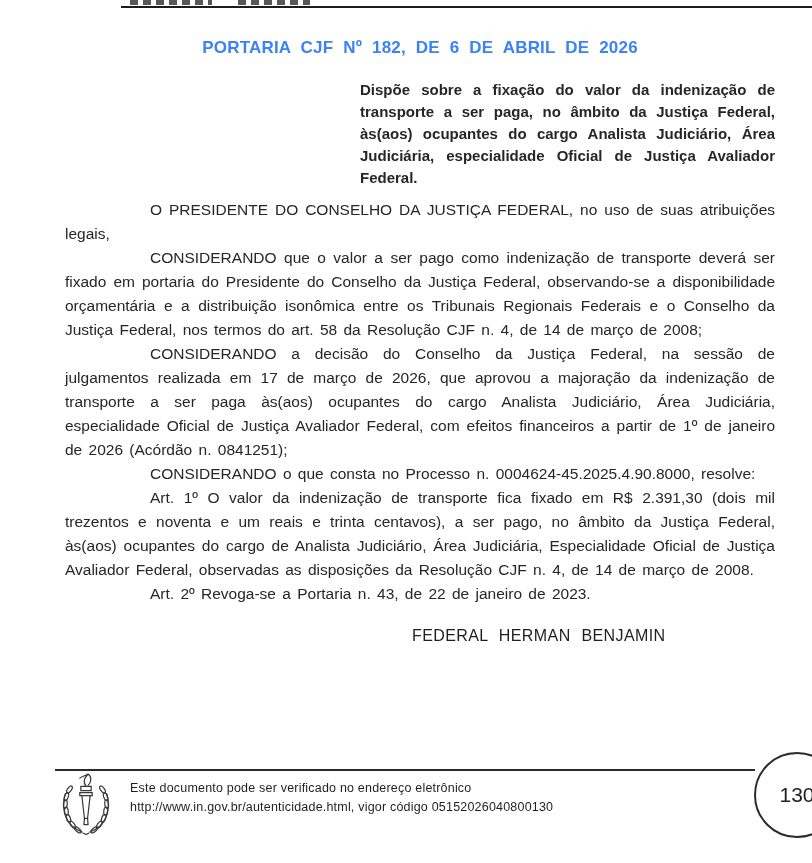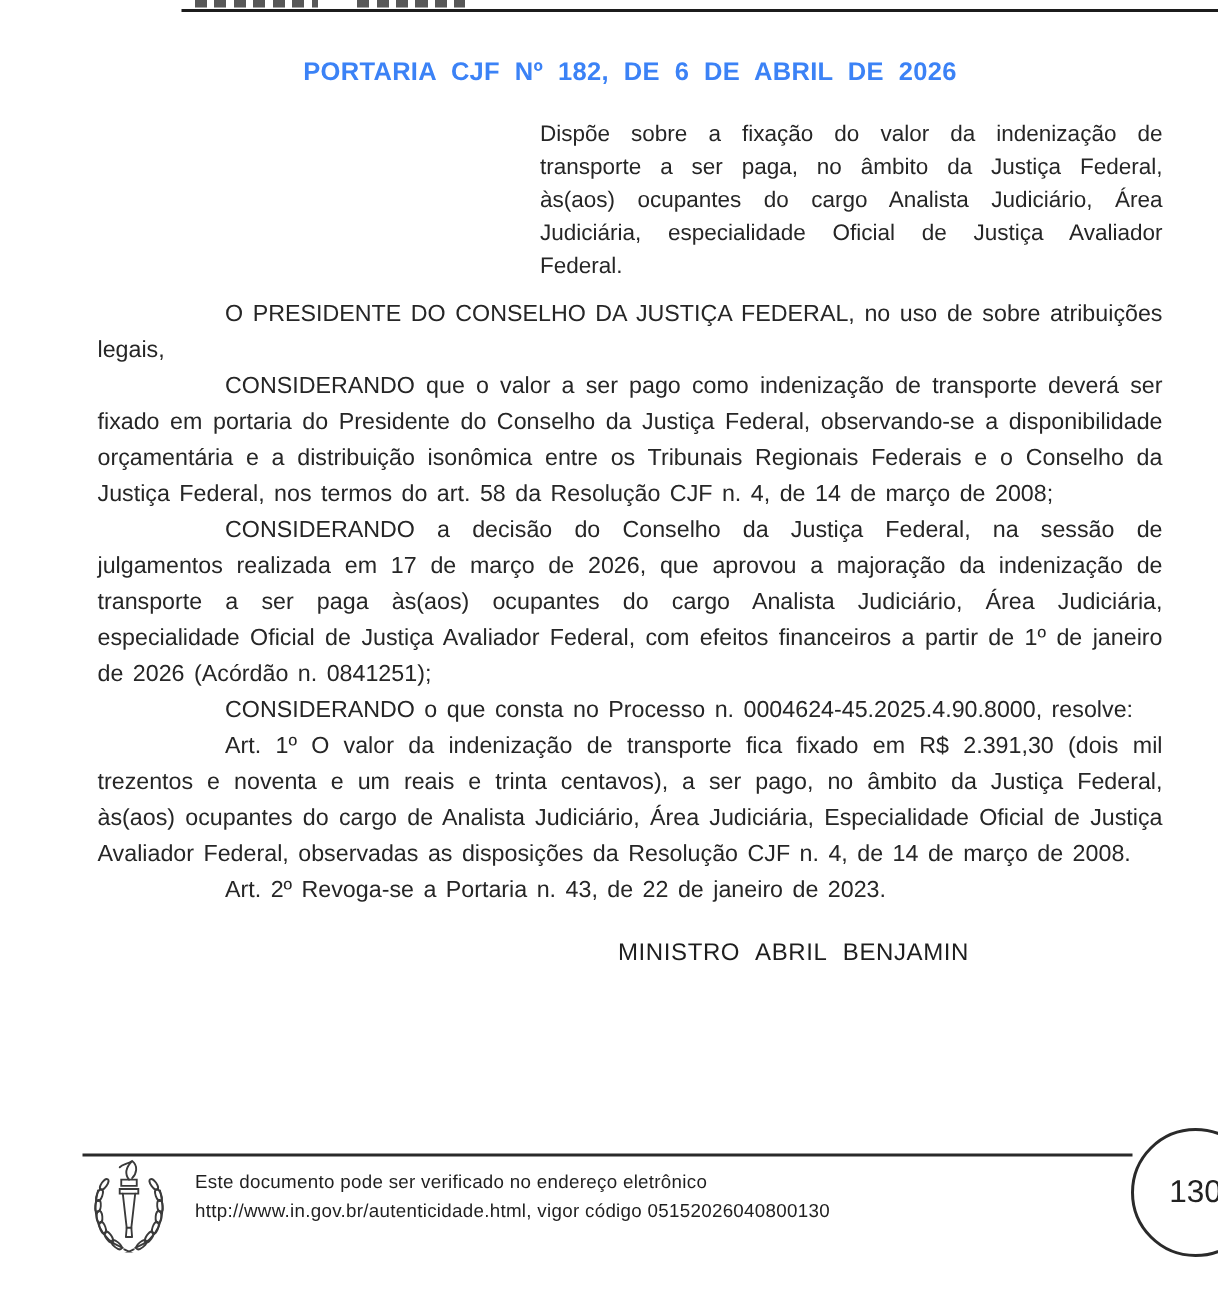--- a/index.html
+++ b/index.html
@@ -30,20 +30,21 @@
     color:#3b82f6;
   }
 
   .ementa {
     margin:21px 0 9px 295px;
     width:415px;
     text-align:justify;
     font-size:15px;
     line-height:22px;
     word-spacing:2px;
+    font-weight:bold;
   }
 
   .bodytext p {
     margin:0;
     text-align:justify;
     text-indent:85px;
     font-size:15.5px;
     line-height:24px;
     word-spacing:2px;
   }
@@ -85,29 +86,29 @@
 <div class="top-frag frag-a"></div>
 <div class="top-frag frag-b"></div>
 <div class="top-rule"></div>
 
 <div class="doc">
   <div class="title">PORTARIA CJF Nº 182, DE 6 DE ABRIL DE 2026</div>
 
   <div class="ementa">Dispõe sobre a fixação do valor da indenização de transporte a ser paga, no âmbito da Justiça Federal, às(aos) ocupantes do cargo Analista Judiciário, Área Judiciária, especialidade Oficial de Justiça Avaliador Federal.</div>
 
   <div class="bodytext">
-    <p>O PRESIDENTE DO CONSELHO DA JUSTIÇA FEDERAL, no uso de sobre atribuições legais,</p>
+    <p>O PRESIDENTE DO CONSELHO DA JUSTIÇA FEDERAL, no uso de suas atribuições legais,</p>
     <p>CONSIDERANDO que o valor a ser pago como indenização de transporte deverá ser fixado em portaria do Presidente do Conselho da Justiça Federal, observando-se a disponibilidade orçamentária e a distribuição isonômica entre os Tribunais Regionais Federais e o Conselho da Justiça Federal, nos termos do art. 58 da Resolução CJF n. 4, de 14 de março de 2008;</p>
     <p>CONSIDERANDO a decisão do Conselho da Justiça Federal, na sessão de julgamentos realizada em 17 de março de 2026, que aprovou a majoração da indenização de transporte a ser paga às(aos) ocupantes do cargo Analista Judiciário, Área Judiciária, especialidade Oficial de Justiça Avaliador Federal, com efeitos financeiros a partir de 1º de janeiro de 2026 (Acórdão n. 0841251);</p>
     <p>CONSIDERANDO o que consta no Processo n. 0004624-45.2025.4.90.8000, resolve:</p>
     <p>Art. 1º O valor da indenização de transporte fica fixado em R$ 2.391,30 (dois mil trezentos e noventa e um reais e trinta centavos), a ser pago, no âmbito da Justiça Federal, às(aos) ocupantes do cargo de Analista Judiciário, Área Judiciária, Especialidade Oficial de Justiça Avaliador Federal, observadas as disposições da Resolução CJF n. 4, de 14 de março de 2008.</p>
     <p>Art. 2º Revoga-se a Portaria n. 43, de 22 de janeiro de 2023.</p>
   </div>
 
-  <div class="signature">MINISTRO ABRIL BENJAMIN</div>
+  <div class="signature">FEDERAL HERMAN BENJAMIN</div>
 </div>
 
 <div class="footer-rule"></div>
 
 <div class="seal">
   <svg viewBox="0 0 56 60" xmlns="http://www.w3.org/2000/svg">
     <g stroke="#3a3a3a" stroke-width="1.2" fill="none" stroke-linecap="round">
 
       <path d="M24,57 C10,52 3,38 8,20"></path>
       <path d="M32,57 C46,52 53,38 48,20"></path>

